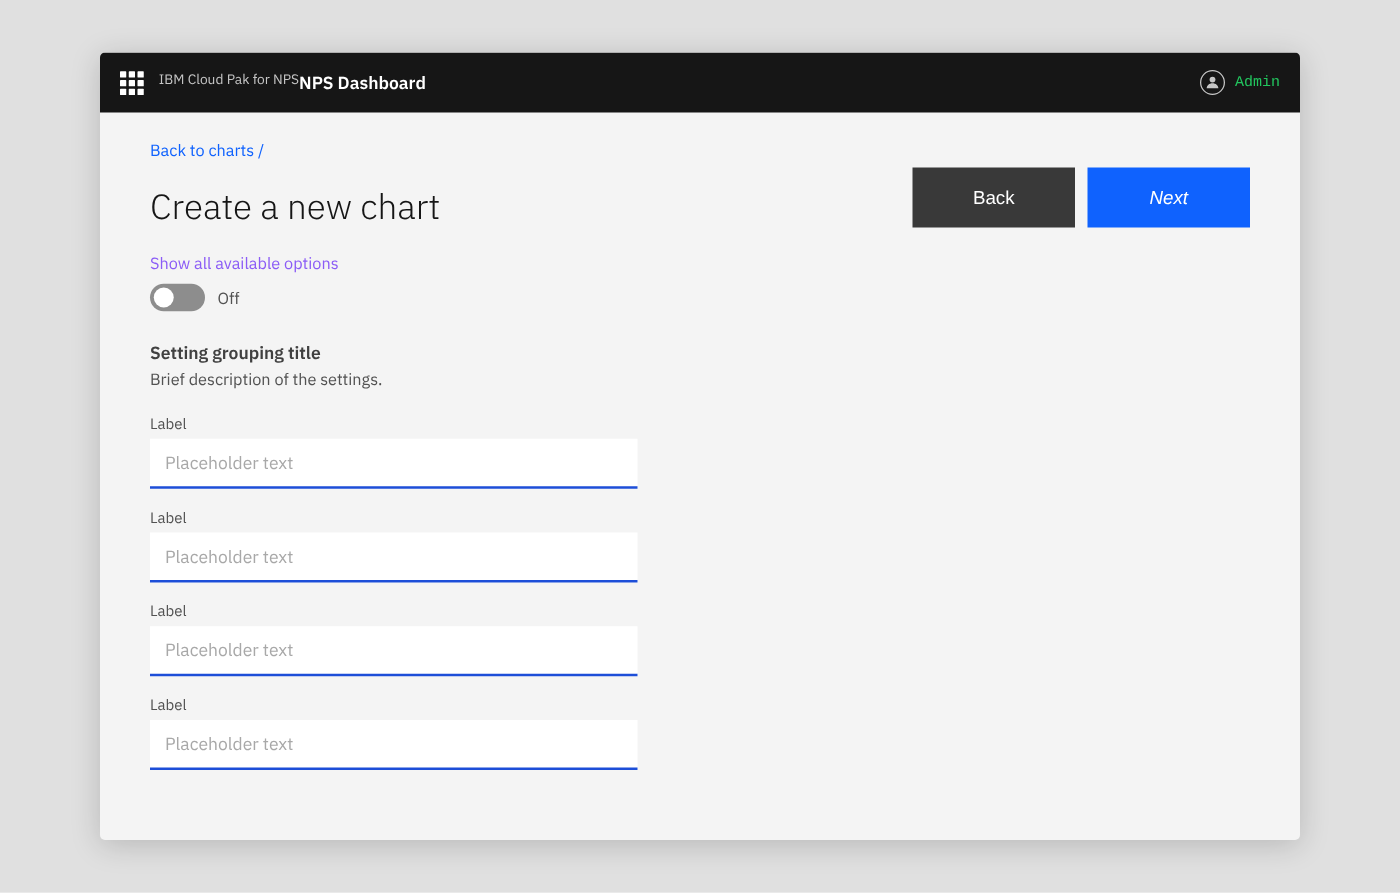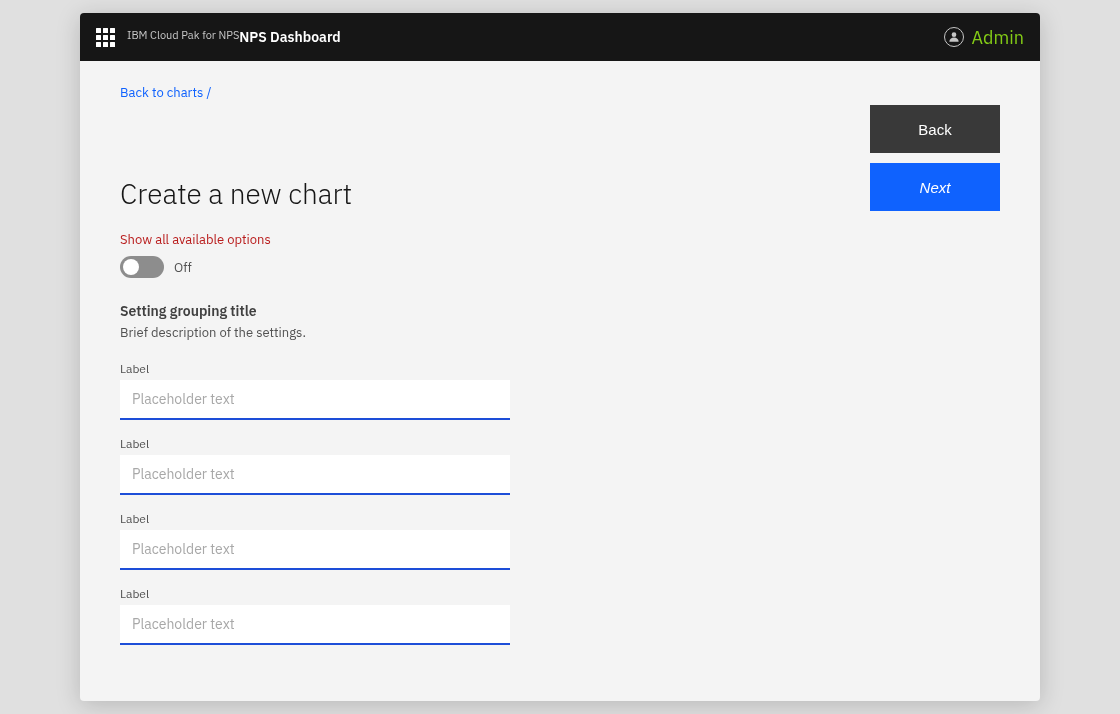--- a/index.html
+++ b/index.html
@@ -91,22 +91,23 @@
       justify-content: center;
     }
 
     .user-icon svg {
       width: 14px;
       height: 14px;
       fill: #c6c6c6;
     }
 
     .admin-label {
-      font-size: 18px;
-      color: #84cc16;
+      font-size: 12px;
+      color: #22c55e;
+      font-family: Liberation Mono, monospace;
     }
 
     
     .main-content {
       padding: 20px 40px 40px 40px;
       min-height: 580px;
     }
 
     .breadcrumb {
       font-size: 13px;
@@ -127,21 +128,20 @@
       font-size: 28px;
       font-weight: 300;
       color: #161616;
       line-height: 1.2;
     }
 
     .button-group {
       display: flex;
       gap: 10px;
       margin-top: 4px;
-      flex-direction: column;
     }
 
     .btn-back {
       background: #393939;
       color: #ffffff;
       border: none;
       padding: 0 32px;
       height: 48px;
       font-size: 15px;
       font-weight: 400;
@@ -162,21 +162,21 @@
       font-style: italic;
     }
 
     
     .toggle-section {
       margin-bottom: 24px;
     }
 
     .toggle-label-text {
       font-size: 13px;
-      color: #b91c1c;
+      color: #8b5cf6;
       margin-bottom: 8px;
     }
 
     .toggle-row {
       display: flex;
       align-items: center;
       gap: 10px;
     }
 
     .toggle {

